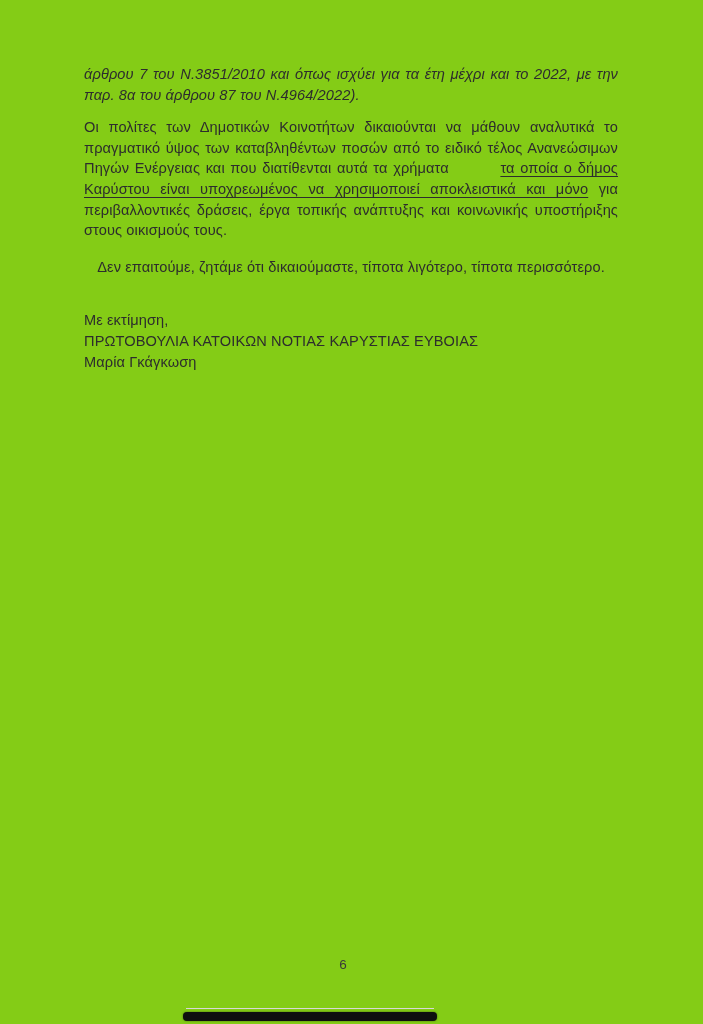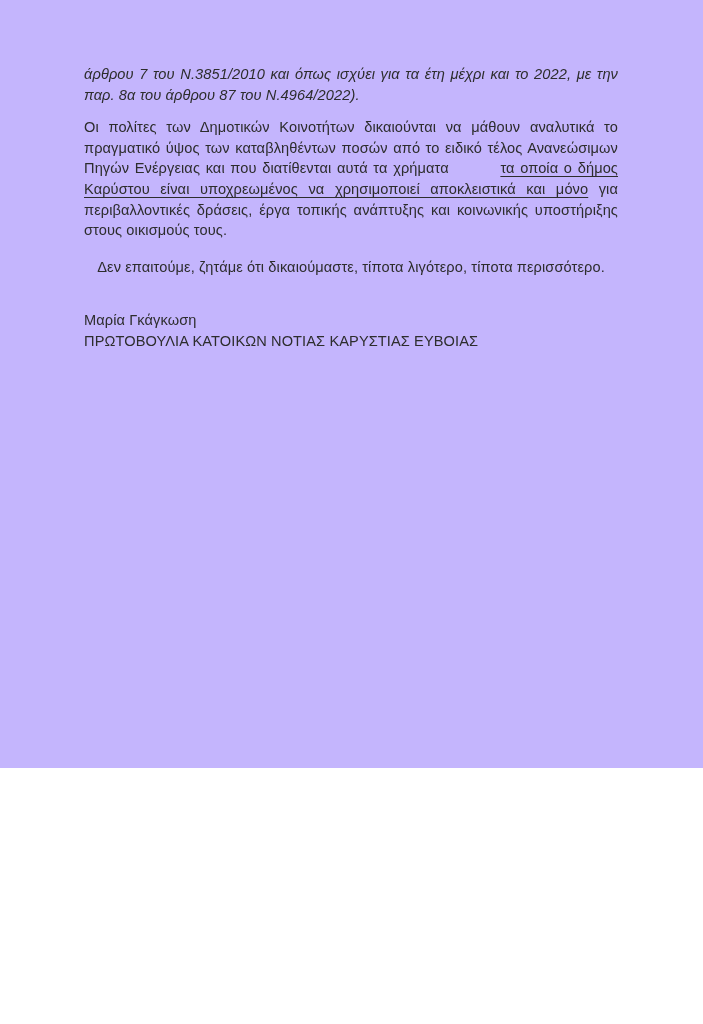--- a/index.html
+++ b/index.html
@@ -3,22 +3,22 @@
 <meta charset="utf-8">
 <style>
   html, body {
     margin: 0;
     padding: 0;
     background: #ffffff;
   }
   .page {
     position: relative;
     width: 703px;
-    height: 768px;
-    background: #c4b5fd;
+    height: 1024px;
+    background: #84cc16;
     overflow: hidden;
     font-family: "Liberation Sans", sans-serif;
   }
   .content {
     position: absolute;
     left: 84px;
     top: 64px;
     width: 534px;
     color: #2d2d2d;
     font-size: 14.6px;
@@ -86,22 +86,23 @@
 
   <div class="content">
 
     <p class="para italic">άρθρου 7 του Ν.3851/2010 και όπως ισχύει για τα έτη μέχρι και το 2022, με την παρ. 8α του άρθρου 87 του Ν.4964/2022).</p>
 
     <p class="para"><span>Οι πολίτες των Δημοτικών Κοινοτήτων δικαιούνται να μάθουν αναλυτικά το πραγματικό ύψος των καταβληθέντων ποσών από το ειδικό τέλος Ανανεώσιμων Πηγών Ενέργειας και που διατίθενται αυτά τα χρήματα </span><span class="underlined">τα οποία ο δήμος Καρύστου είναι υποχρεωμένος να χρησιμοποιεί αποκλειστικά και μόνο</span><span> για περιβαλλοντικές δράσεις, έργα τοπικής ανάπτυξης και κοινωνικής υποστήριξης στους οικισμούς τους.</span></p>
 
     <p class="para single">Δεν επαιτούμε, ζητάμε ότι δικαιούμαστε, τίποτα λιγότερο, τίποτα περισσότερο.</p>
 
     <div class="signature">
+      <span class="sig-line">Με εκτίμηση,</span>
+      <span class="sig-line">ΠΡΩΤΟΒΟΥΛΙΑ ΚΑΤΟΙΚΩΝ ΝΟΤΙΑΣ ΚΑΡΥΣΤΙΑΣ ΕΥΒΟΙΑΣ</span>
       <span class="sig-line">Μαρία Γκάγκωση</span>
-      <span class="sig-line">ΠΡΩΤΟΒΟΥΛΙΑ ΚΑΤΟΙΚΩΝ ΝΟΤΙΑΣ ΚΑΡΥΣΤΙΑΣ ΕΥΒΟΙΑΣ</span>
     </div>
 
   </div>
 
   <div class="page-number">6</div>
 
   <div class="scan-line"></div>
   <div class="scan-bar"></div>
 
 </div>

